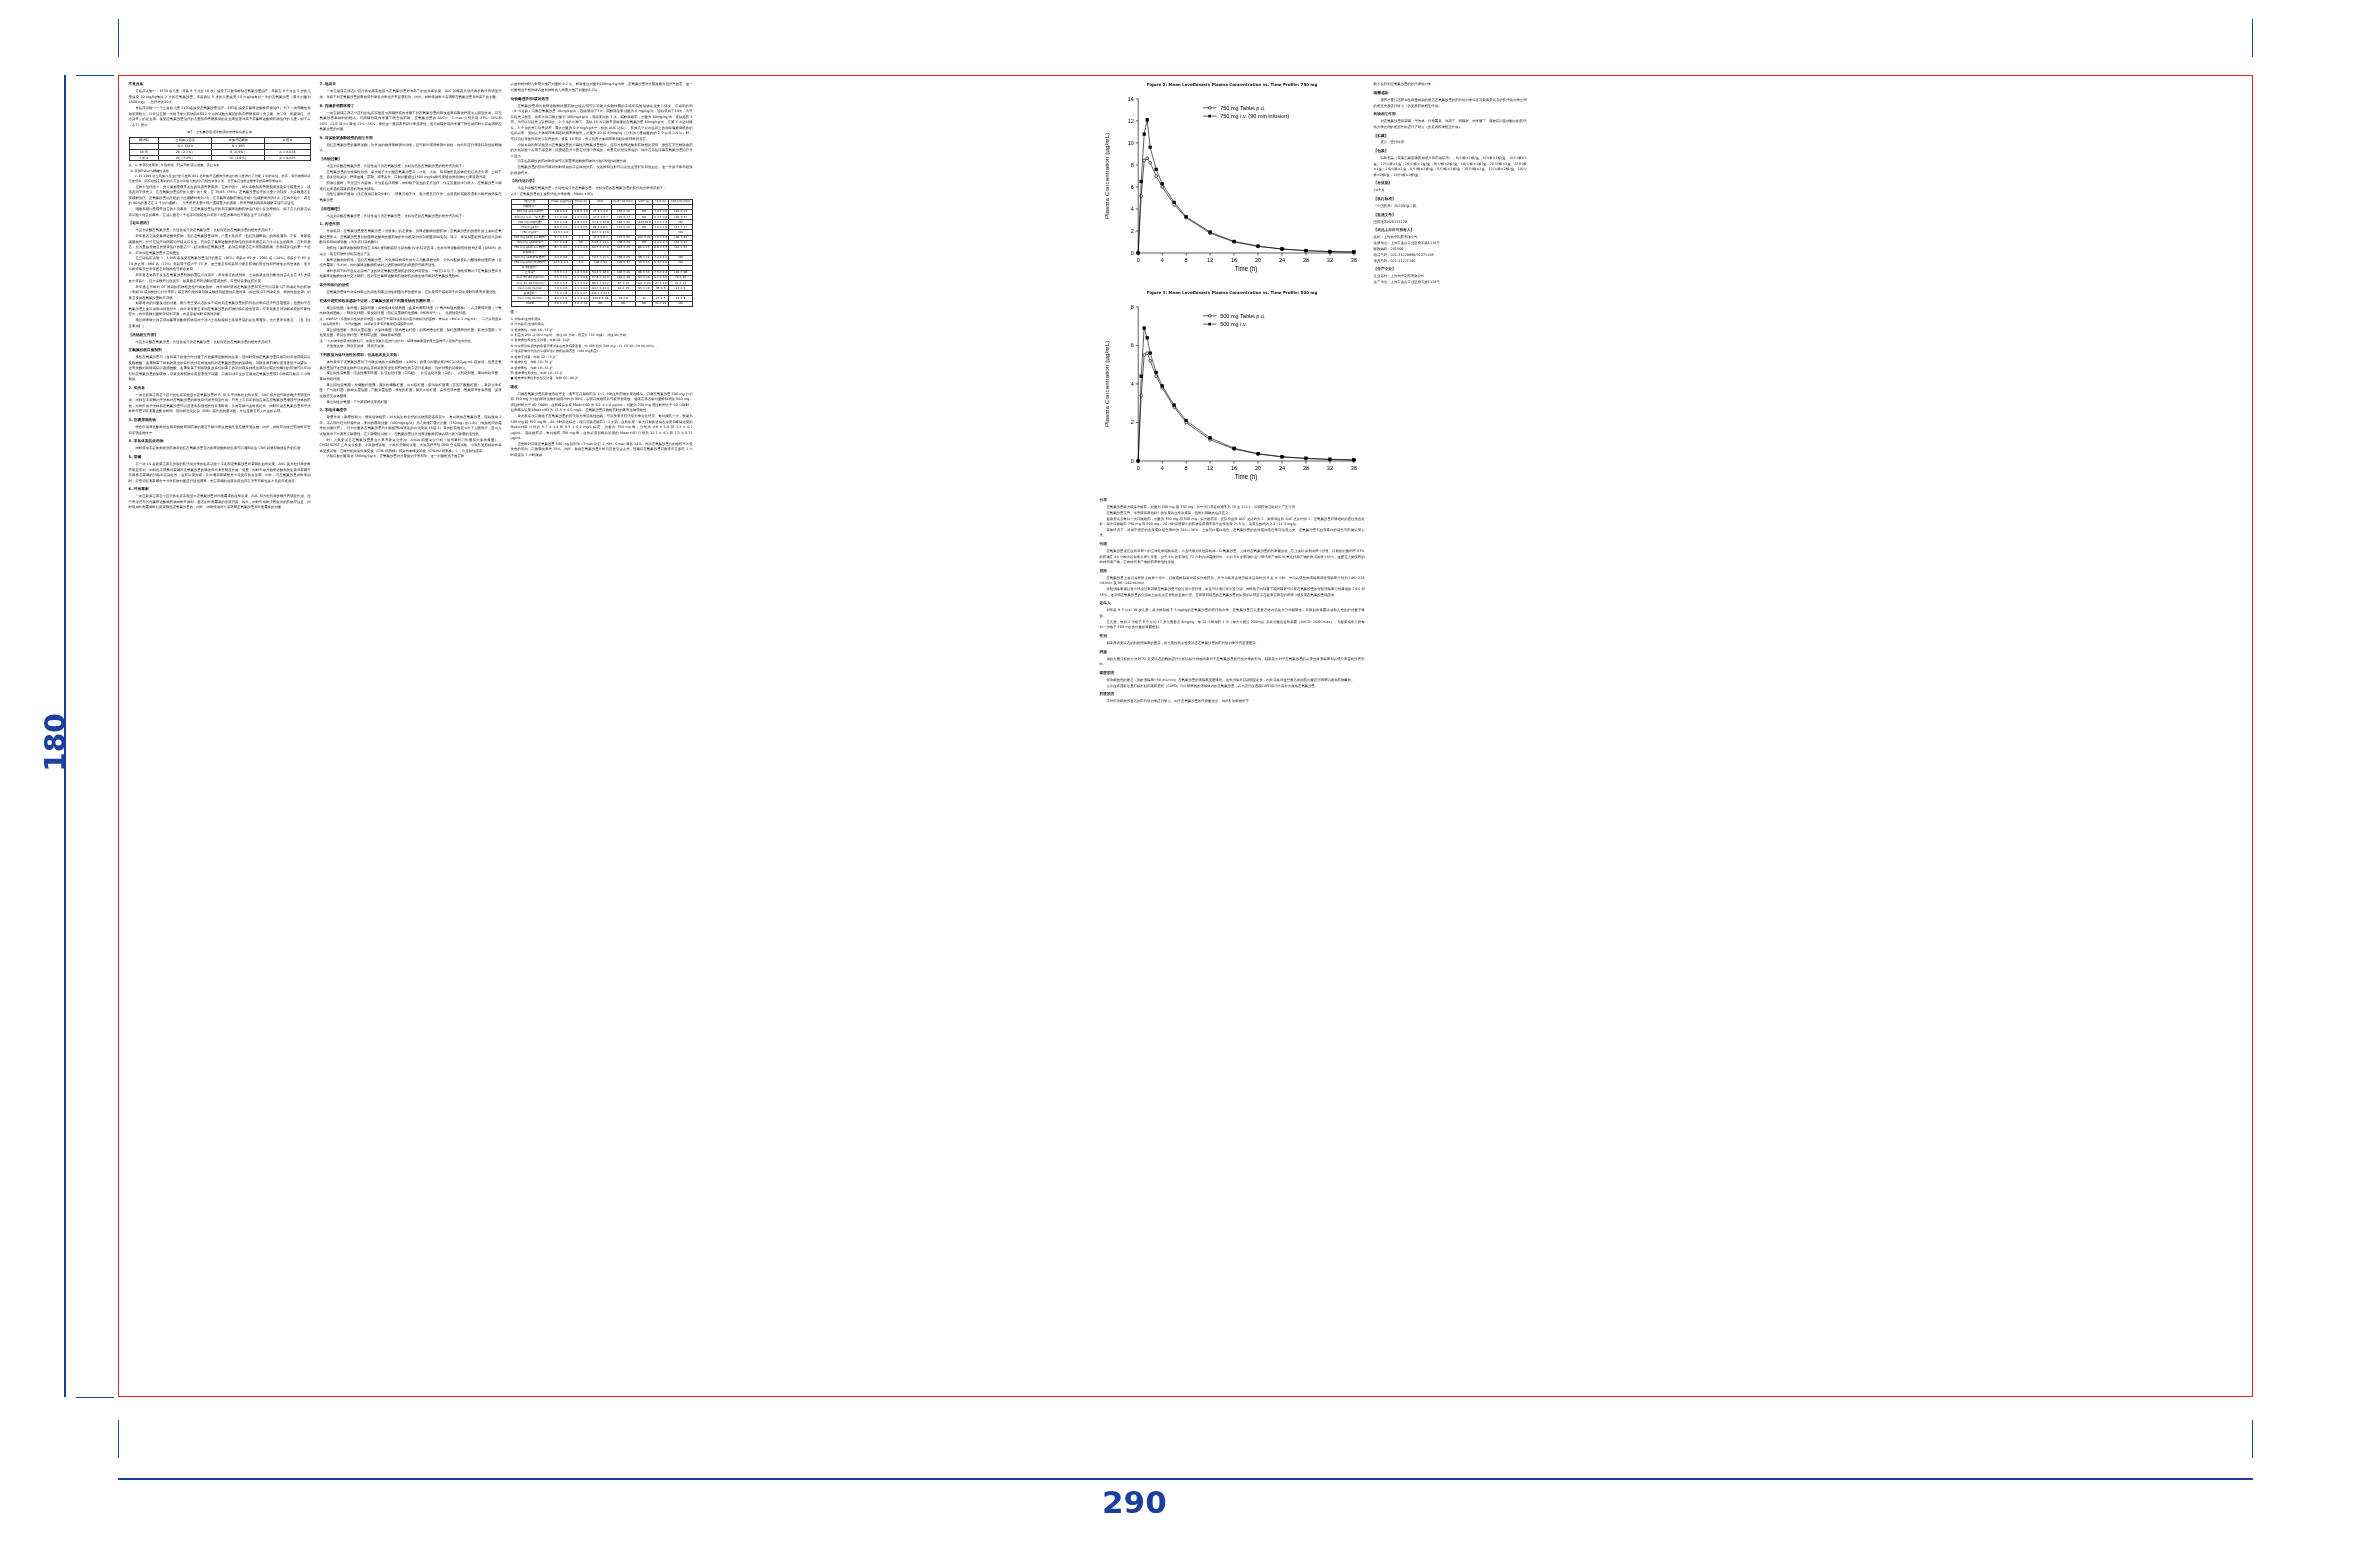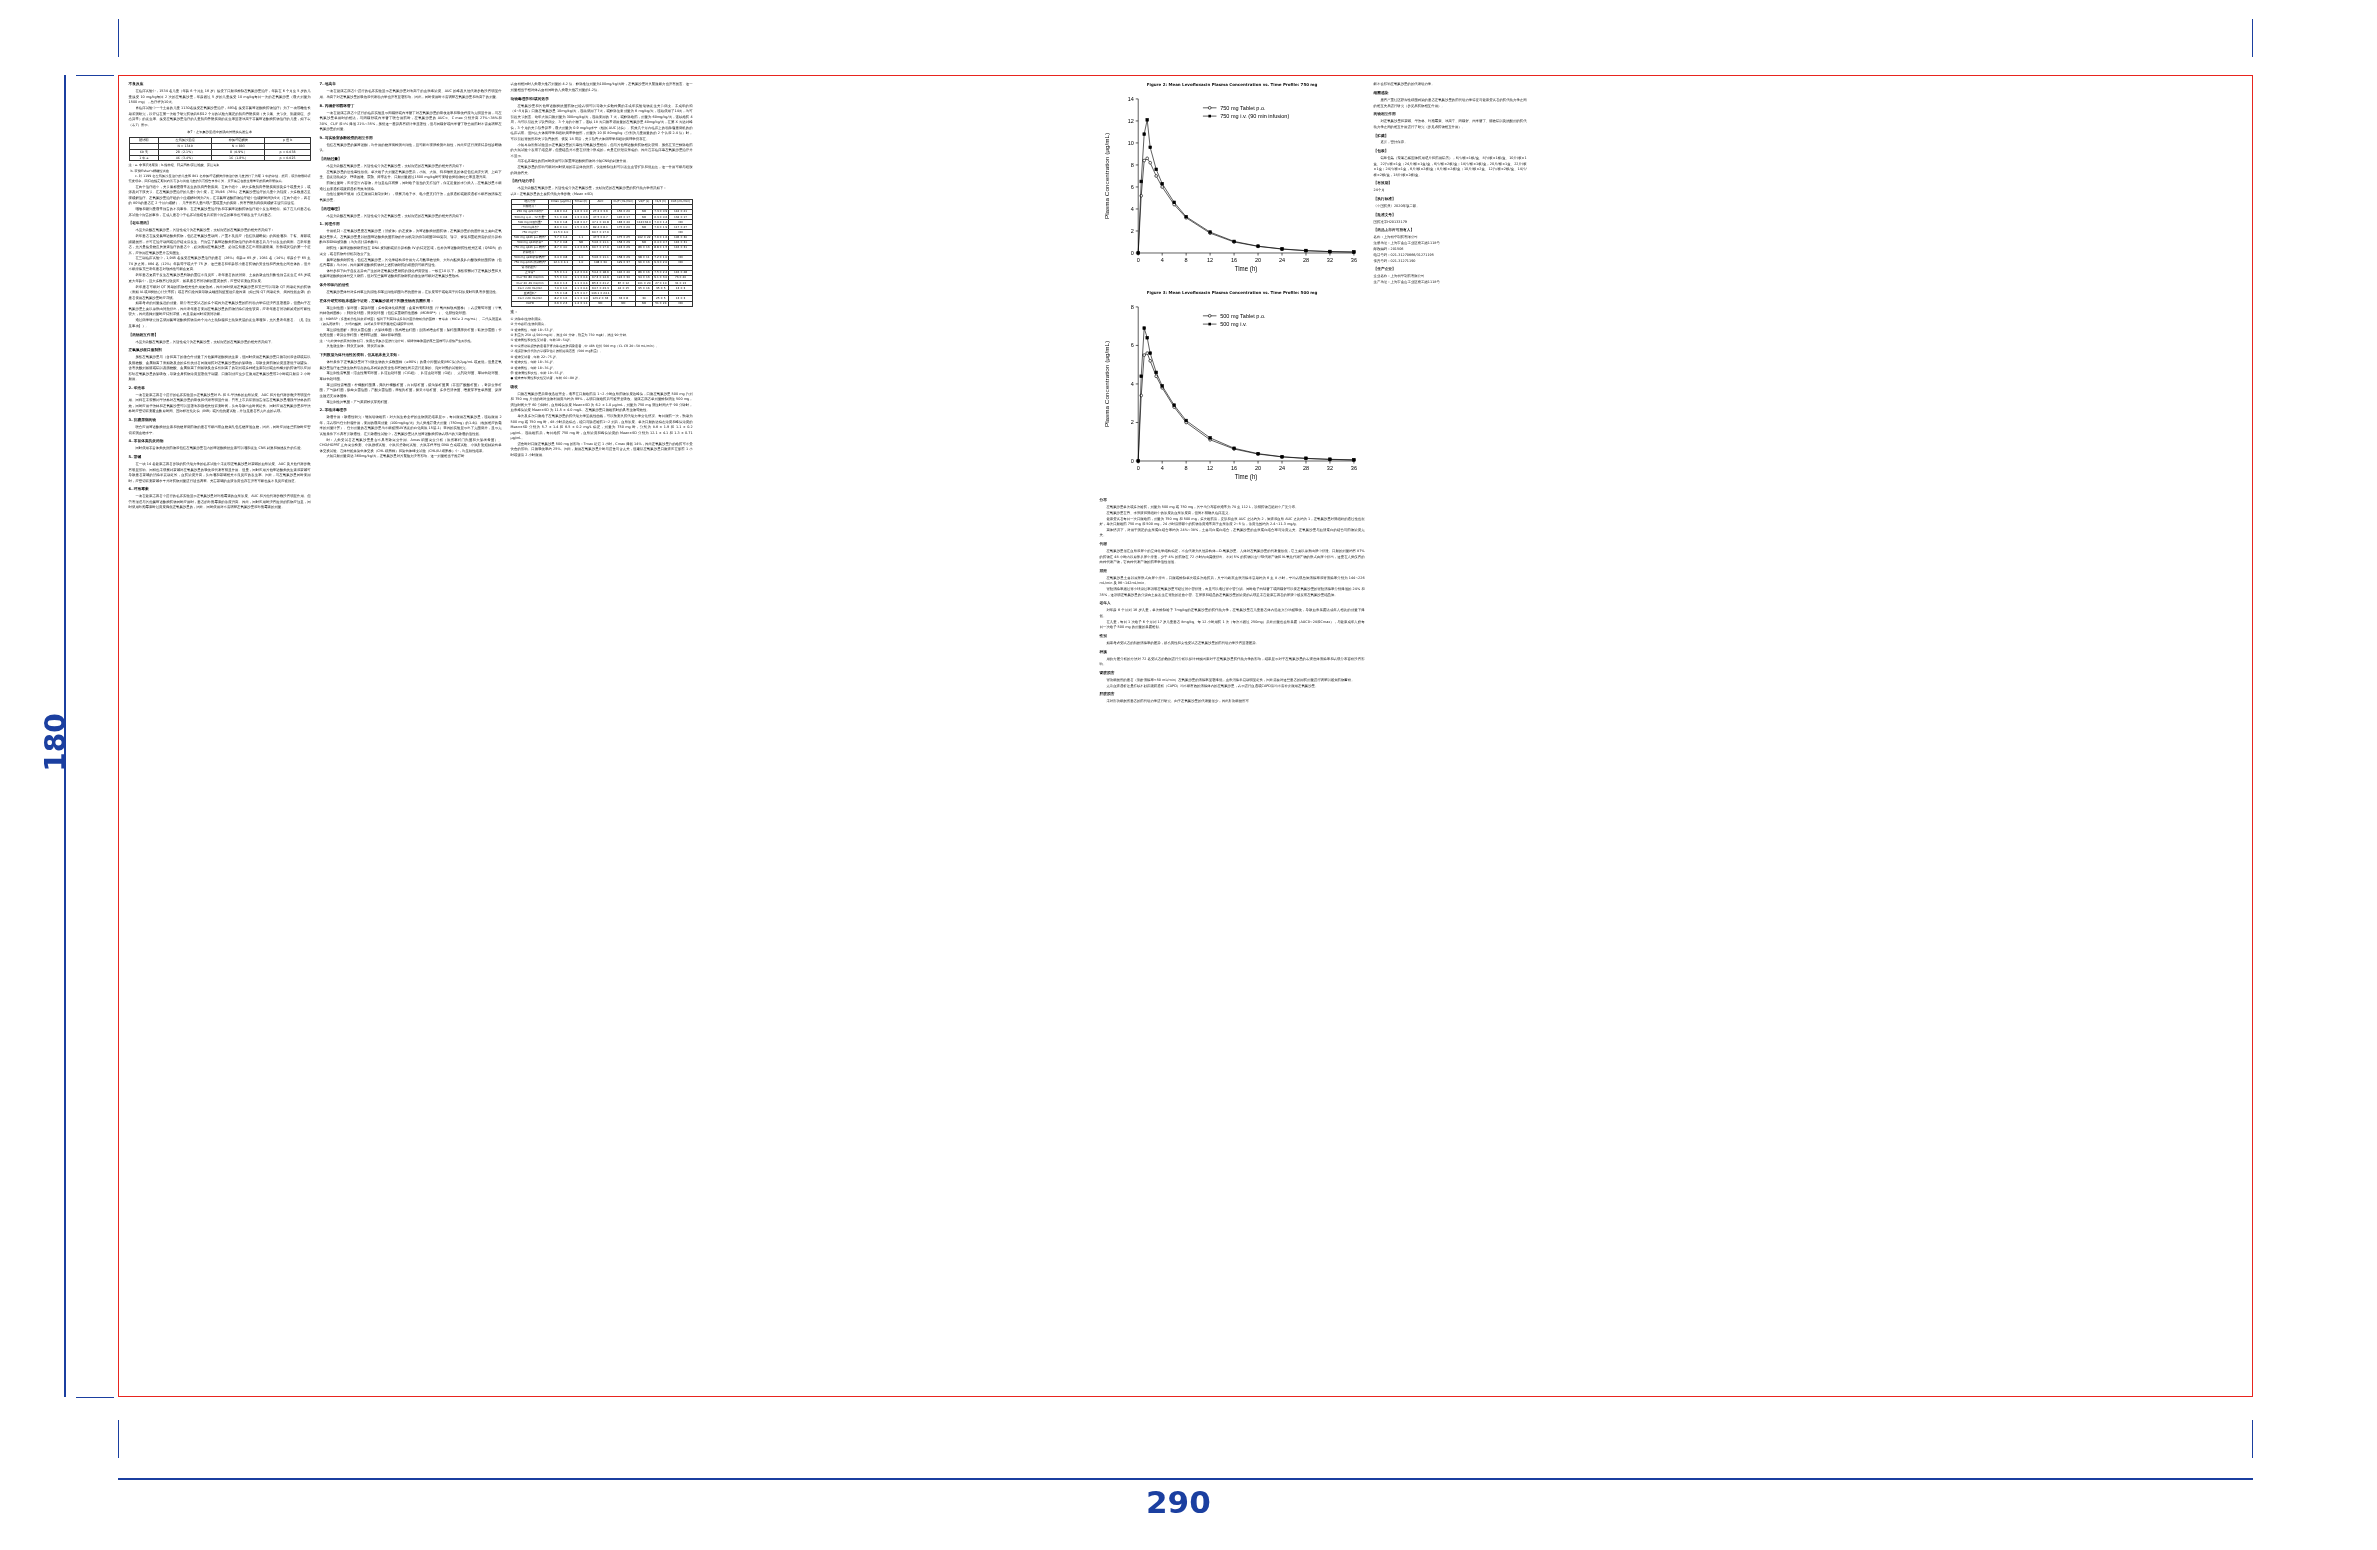--- a/index.html
+++ b/index.html
@@ -52,21 +52,21 @@
   <div class="mark" style="left:118px;top:19px;width:1.3px;height:38px;"></div>
   <div class="mark" style="left:76px;top:75px;width:38px;height:1.3px;"></div>
   <div class="mark" style="left:2252px;top:19px;width:1.3px;height:38px;"></div>
   <div class="mark" style="left:76px;top:1397px;width:38px;height:1.3px;"></div>
   <div class="mark" style="left:118px;top:1420px;width:1.3px;height:38px;"></div>
   <div class="mark" style="left:2252px;top:1420px;width:1.3px;height:38px;"></div>
   <div class="mark" style="left:118px;top:1478px;width:2135px;height:1.9px;"></div>
   <div class="mark" style="left:64px;top:75px;width:1.9px;height:1322px;"></div>
 
   <div class="dim-label" style="left:25.5px;top:726px;font-size:28px;transform:rotate(-90deg);transform-origin:center;">180</div>
-  <div class="dim-label" style="left:1146px;top:1484px;font-size:31px;">290</div>
+  <div class="dim-label" style="left:1102px;top:1484px;font-size:31px;">290</div>
 
   <div id="artboard">
     <div id="inner">
       <div class="cols">
 
         <div class="col c1">
           <h4 class="first">不良反应</h4>
           <p>在临床试验中，1534 名儿童（年龄 6 个月至 16 岁）接受了口服和静脉左氧氟沙星治疗，年龄在 6 个月至 5 岁的儿童接受 10 mg/kg每日 2 次的左氧氟沙星，年龄超过 5 岁的儿童接受 10 mg/kg每日一次的左氧氟沙星（最大剂量为1500 mg），总疗程为10天。</p>
           <p>肖临床试验中一个主要的儿童 1130名接受左氧氟沙星治疗，893名 接受非氟喹诺酮类药物治疗）为了一项前瞻性长期监测研究，以评估在第一次给予研究药物后6和12 个月的试验方案定的肌肉骨骼疾病（关节痛、关节炎、肌腱病症、步态异常）的发生率。接受左氧氟沙星治疗的儿童肌肉骨骼疾病的发生率显著地高于非氟喹诺酮类药物治疗的儿童，如下表（表7）所示。</p>
 

